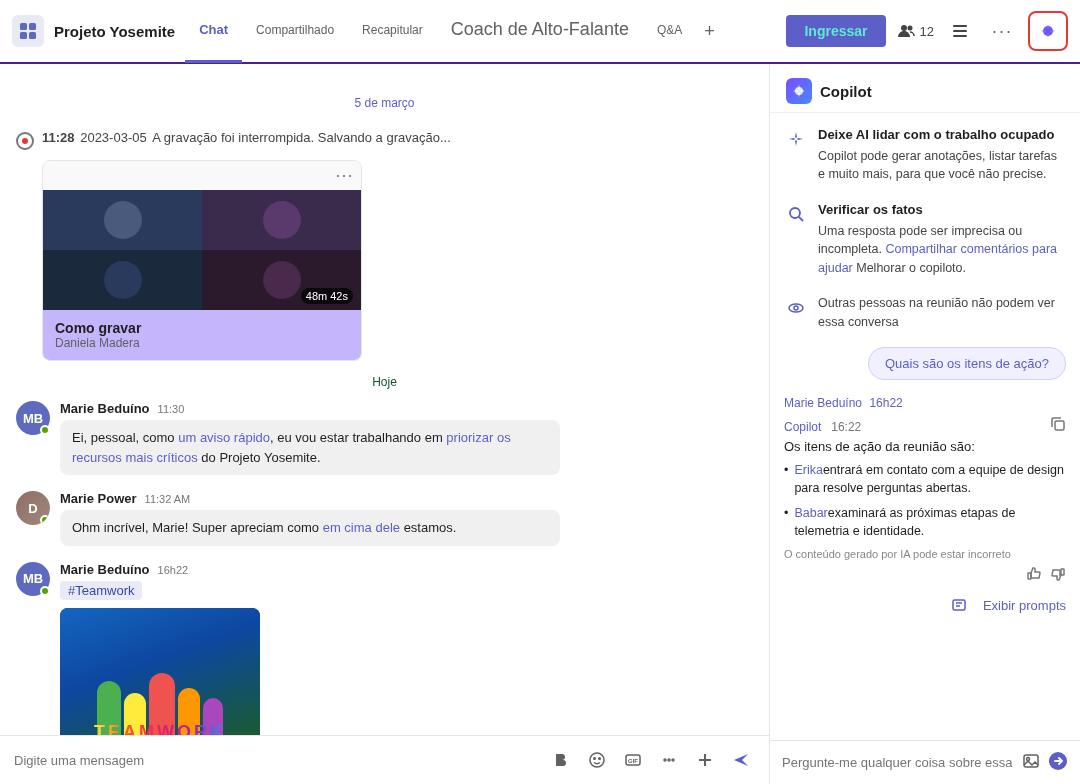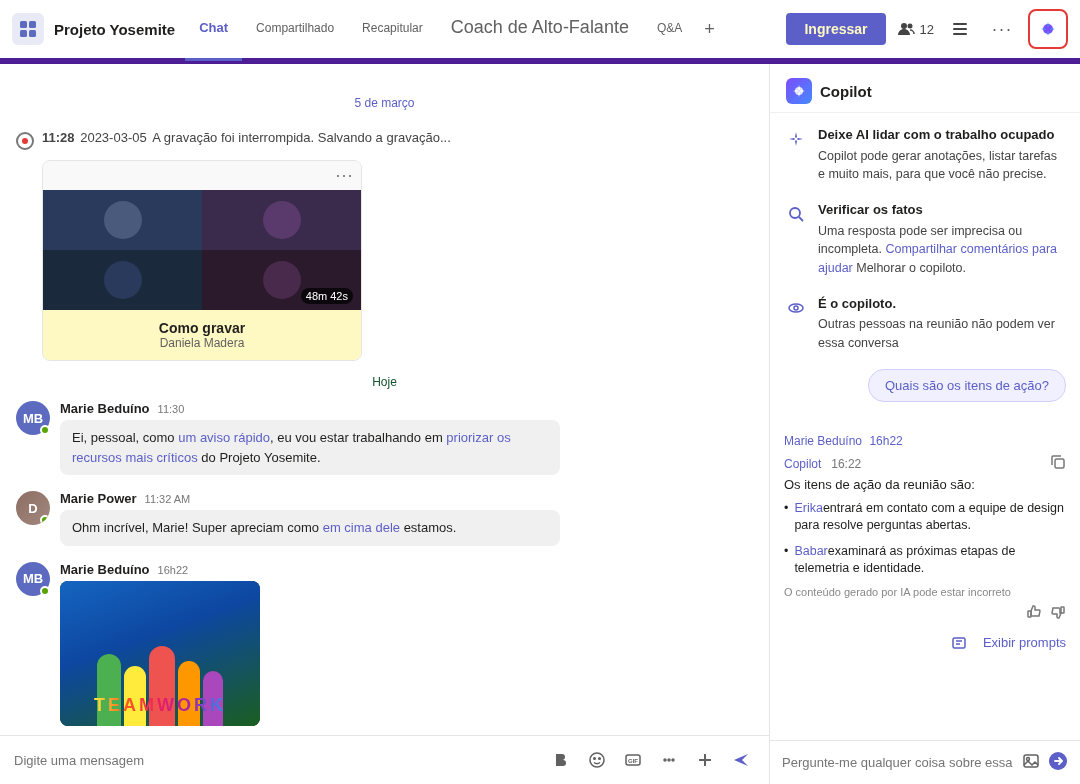--- a/index.html
+++ b/index.html
@@ -2,21 +2,21 @@
 <html><head>
   <meta charset="utf-8">
   <style>
     * { box-sizing: border-box; margin: 0; padding: 0; }
     body { font-family: 'Segoe UI', Arial, sans-serif; font-size: 14px; background: #fff; overflow: hidden; width: 1080px; height: 784px; }
 
     
     .header {
       display: flex;
       height: 64px;
-      border-bottom: 6px solid #4c1d95;
+      border-bottom: 2px solid #4c1d95;
       padding: 0 12px;
       background: #fff;
     }
     .header-left {
       display: flex;
       align-items: center;
       gap: 10px;
       flex: 1;
     }
     .team-icon {
@@ -62,21 +62,21 @@
       cursor: pointer;
       font-size: 18px;
     }
     .header-right {
       display: flex;
       align-items: center;
       gap: 10px;
     }
     .join-btn {
       background: #5b5fc7;
-      color: #fef9c3;
+      color: #5eead4;
       border: none;
       border-radius: 4px;
       padding: 8px 18px;
       font-size: 14px;
       font-weight: 600;
       cursor: pointer;
     }
     .participants-count {
       display: flex;
       align-items: center;
@@ -169,22 +169,21 @@
       bottom: 6px;
       right: 8px;
       background: rgba(0,0,0,0.7);
       color: #fff;
       font-size: 11px;
       padding: 2px 5px;
       border-radius: 8px;
     }
     .recording-info {
       padding: 10px 12px;
-      background: #fef9c3;
-      text-align: center;
+      background: #c4b5fd;
     }
     .recording-title {
       font-weight: 600;
       font-size: 14px;
       color: #201f1e;
     }
     .recording-author {
       font-size: 12px;
       color: #616161;
     }
@@ -355,21 +354,21 @@
       cursor: pointer;
     }
     .quick-action-btn {
       background: #f0f0ff;
       border: 1px solid #d0d0ff;
       border-radius: 16px;
       padding: 8px 16px;
       font-size: 13px;
       color: #5b5fc7;
       cursor: pointer;
-      margin: 8px 0 30px auto;
+      margin: 8px 0 14px auto;
       display: block;
       text-align: center;
     }
     .copilot-response-meta {
       display: flex;
       align-items: center;
       justify-content: space-between;
       margin-bottom: 6px;
     }
     .copilot-response-sender {
@@ -618,20 +617,23 @@
         <div style="position:relative;flex-shrink:0;">
           <div class="avatar avatar-mb">MB
             <span class="online-dot"></span>
           </div>
         </div>
         <div class="msg-content">
           <div class="msg-meta">
             <span class="msg-author">Marie Beduíno</span>
             <span class="msg-time">16h22</span>
           </div>
+          <div>
+            <span class="hashtag-bubble">#Teamwork</span>
+          </div>
           <div class="gif-container">
             <div style="width:100%;height:100%;background:linear-gradient(160deg,#1565c0 0%,#0d47a1 40%,#1b5e20 100%);position:relative;overflow:hidden;">
 
               <div style="position:absolute;bottom:0;left:0;right:0;height:90px;display:flex;align-items:flex-end;justify-content:center;gap:3px;padding-bottom:0;">
                 <div style="width:24px;height:72px;background:#4caf50;border-radius:12px 12px 0 0;"></div>
                 <div style="width:22px;height:60px;background:#ffeb3b;border-radius:11px 11px 0 0;"></div>
                 <div style="width:26px;height:80px;background:#ef5350;border-radius:13px 13px 0 0;"></div>
                 <div style="width:22px;height:65px;background:#ff9800;border-radius:11px 11px 0 0;"></div>
                 <div style="width:20px;height:55px;background:#ab47bc;border-radius:10px 10px 0 0;"></div>
               </div>
@@ -738,21 +740,20 @@
       </div>
 
       <div class="copilot-feature">
         <div class="copilot-feature-icon">
           <svg width="18" height="18" viewBox="0 0 18 18" fill="none" stroke="#5b5fc7" stroke-width="1.5">
             <ellipse cx="9" cy="9" rx="7" ry="4"></ellipse>
             <circle cx="9" cy="9" r="2" stroke="#5b5fc7" stroke-width="1.5"></circle>
           </svg>
         </div>
         <div class="copilot-feature-text">
-          <div class="copilot-feature-title">É o copiloto.</div>
           <div class="copilot-feature-desc">Outras pessoas na reunião não podem ver essa conversa</div>
         </div>
       </div>
 
       <button class="quick-action-btn">Quais são os itens de ação?</button>
 
       <div>
         <div class="copilot-response-meta">
           <div>
             <span class="copilot-response-sender">

